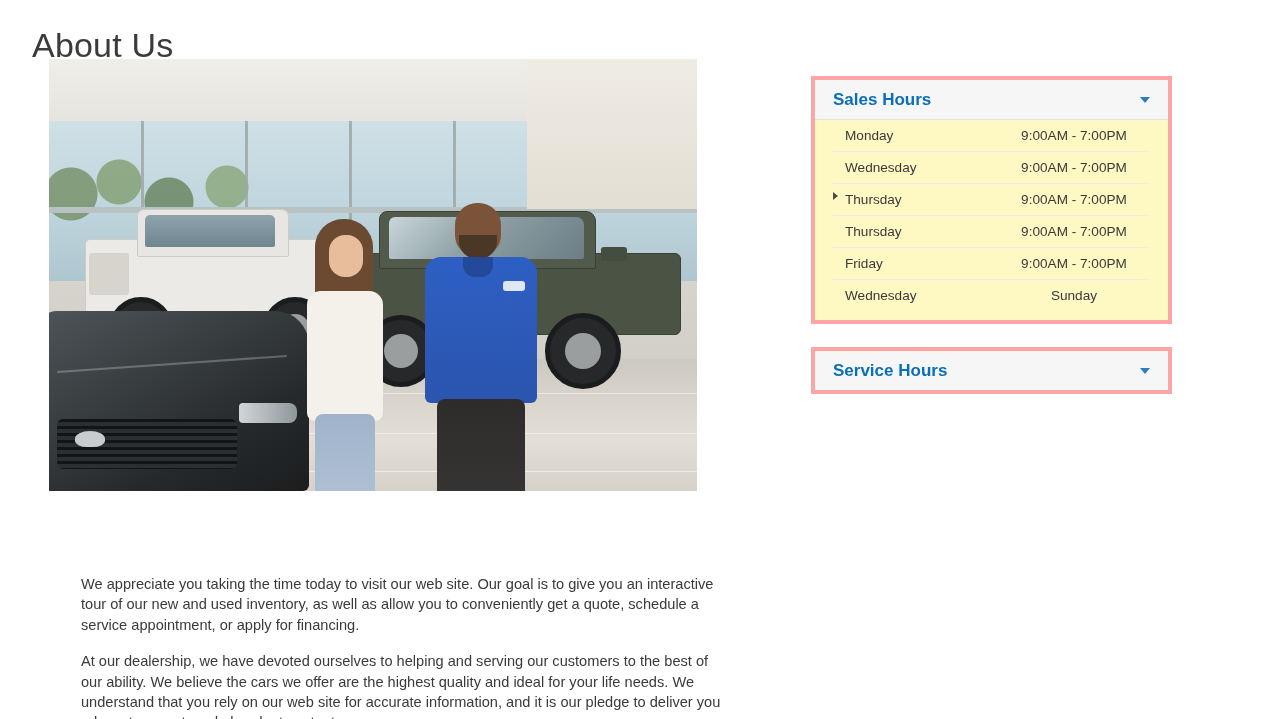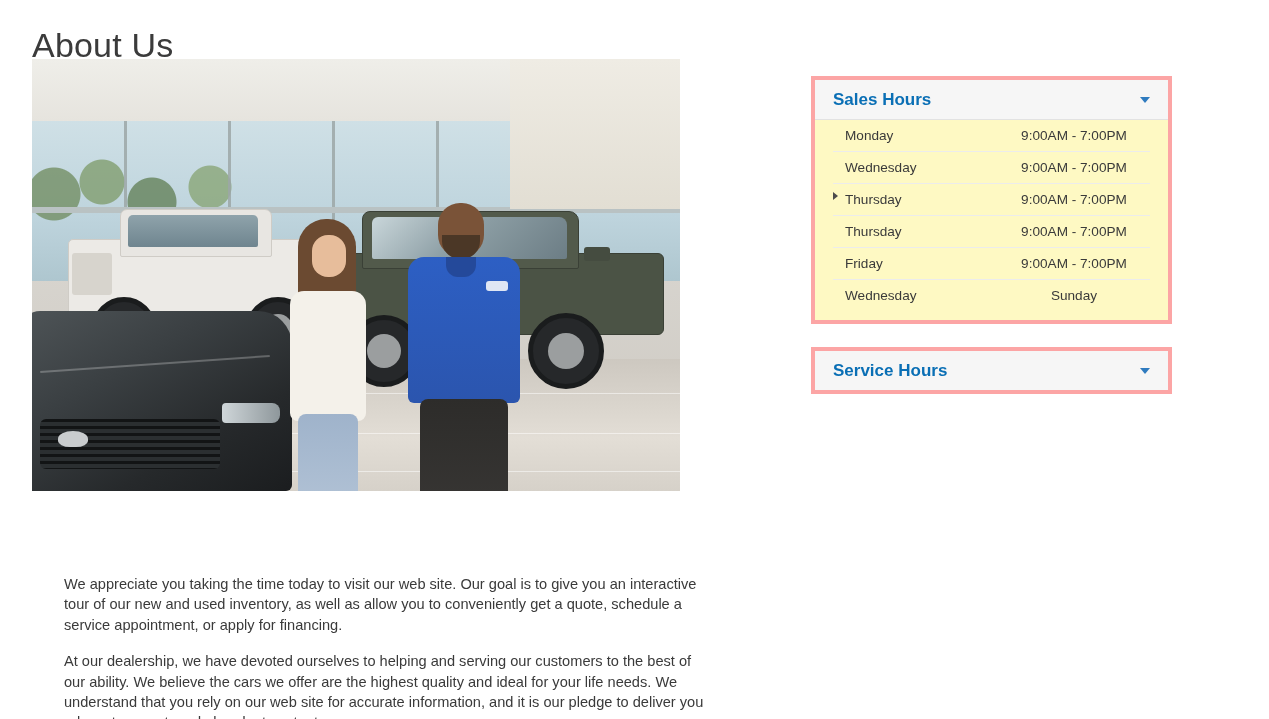--- a/index.html
+++ b/index.html
@@ -27,21 +27,21 @@
     font-size: 34px;
     font-weight: 400;
     color: #3b3b3b;
     letter-spacing: 0.2px;
     line-height: 52px;
   }
 
   
   .left-col {
     position: absolute;
-    left: 32px;
+    left: 49px;
     top: 59px;
     width: 648px;
   }
   .hero-photo {
     position: relative;
     width: 648px;
     height: 432px;
     overflow: hidden;
     background: #cfd2d4;
   }

